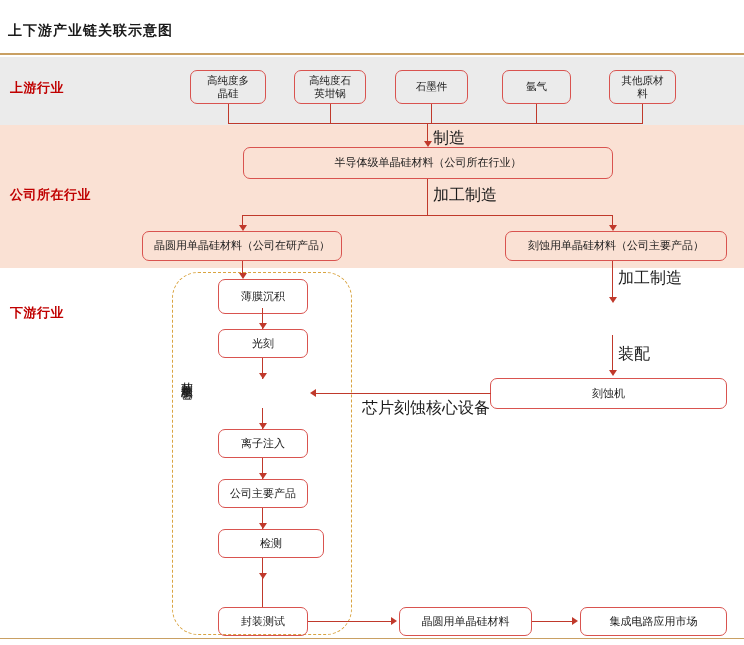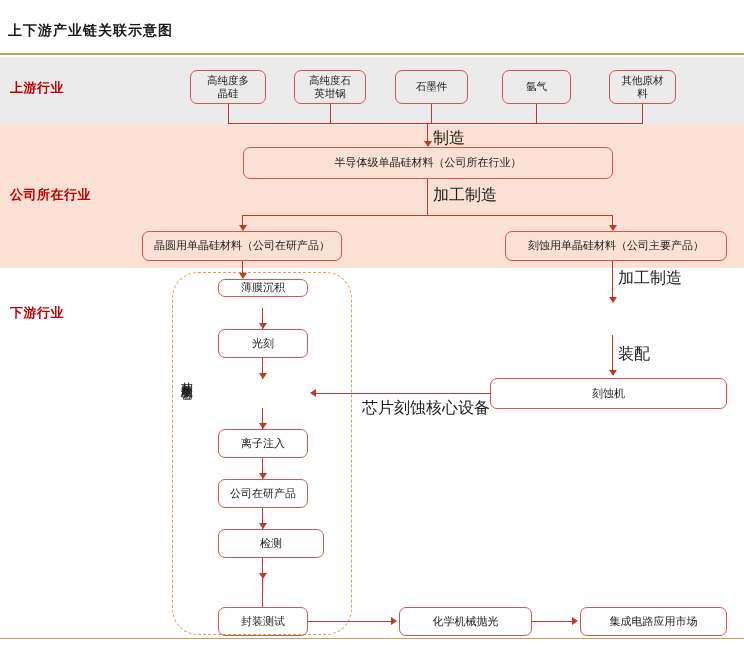--- a/index.html
+++ b/index.html
@@ -143,36 +143,36 @@
 
   <div class="box" style="left:142px;top:231px;width:200px;height:30px;">晶圆用单晶硅材料（公司在研产品）</div>
   <div class="box" style="left:505px;top:231px;width:222px;height:30px;">刻蚀用单晶硅材料（公司主要产品）</div>
 
   <div class="dashed-group" style="left:172px;top:272px;width:180px;height:363px;"></div>
   <div class="vlabel" style="left:179px;top:373px;">芯片制造核心工艺</div>
 
   <div class="ln lnv" style="left:242px;top:261px;height:16px;"></div>
   <div class="arw arw-down" style="left:239px;top:273px;"></div>
 
-  <div class="box" style="left:218px;top:279px;width:90px;height:18px;">薄膜沉积</div>
+  <div class="box" style="left:218px;top:279px;width:90px;height:35px;">薄膜沉积</div>
   <div class="ln lnv" style="left:262px;top:308px;height:21px;"></div>
   <div class="arw arw-down" style="left:259px;top:323px;"></div>
 
   <div class="box" style="left:218px;top:329px;width:90px;height:29px;">光刻</div>
   <div class="ln lnv" style="left:262px;top:358px;height:21px;"></div>
   <div class="arw arw-down" style="left:259px;top:373px;"></div>
 
   <div class="ln lnv" style="left:262px;top:408px;height:21px;"></div>
   <div class="arw arw-down" style="left:259px;top:423px;"></div>
 
   <div class="box" style="left:218px;top:429px;width:90px;height:29px;">离子注入</div>
   <div class="ln lnv" style="left:262px;top:458px;height:21px;"></div>
   <div class="arw arw-down" style="left:259px;top:473px;"></div>
 
-  <div class="box" style="left:218px;top:479px;width:90px;height:29px;">公司在研产品</div>
+  <div class="box" style="left:218px;top:479px;width:90px;height:29px;">公司主要产品</div>
   <div class="ln lnv" style="left:262px;top:508px;height:21px;"></div>
   <div class="arw arw-down" style="left:259px;top:523px;"></div>
 
   <div class="box" style="left:218px;top:529px;width:106px;height:29px;">检测</div>
   <div class="ln lnv" style="left:262px;top:558px;height:21px;"></div>
   <div class="arw arw-down" style="left:259px;top:573px;"></div>
 
   <div class="box" style="left:218px;top:607px;width:90px;height:29px;">封装测试</div>
   <div class="ln lnv" style="left:262px;top:579px;height:28px;"></div>
 
@@ -187,19 +187,19 @@
 
   <div class="box" style="left:490px;top:378px;width:237px;height:31px;">刻蚀机</div>
 
   <div class="ln lnv" style="left:355px;top:393px;height:1px;"></div>
   <div class="ln lnh" style="left:316px;top:393px;width:175px;"></div>
   <div class="arw arw-left" style="left:310px;top:389px;"></div>
   <div class="edge-label" style="left:362px;top:398px;">芯片刻蚀核心设备</div>
 
   <div class="ln lnh" style="left:308px;top:621px;width:83px;"></div>
   <div class="arw arw-right" style="left:391px;top:617px;"></div>
-  <div class="box" style="left:399px;top:607px;width:133px;height:29px;">化学机械抛光</div>
+  <div class="box" style="left:399px;top:607px;width:133px;height:29px;">晶圆用单晶硅材料</div>
 
   <div class="ln lnh" style="left:532px;top:621px;width:40px;"></div>
   <div class="arw arw-right" style="left:572px;top:617px;"></div>
   <div class="box" style="left:580px;top:607px;width:147px;height:29px;">集成电路应用市场</div>
 
 </div>
 
 </body></html>

